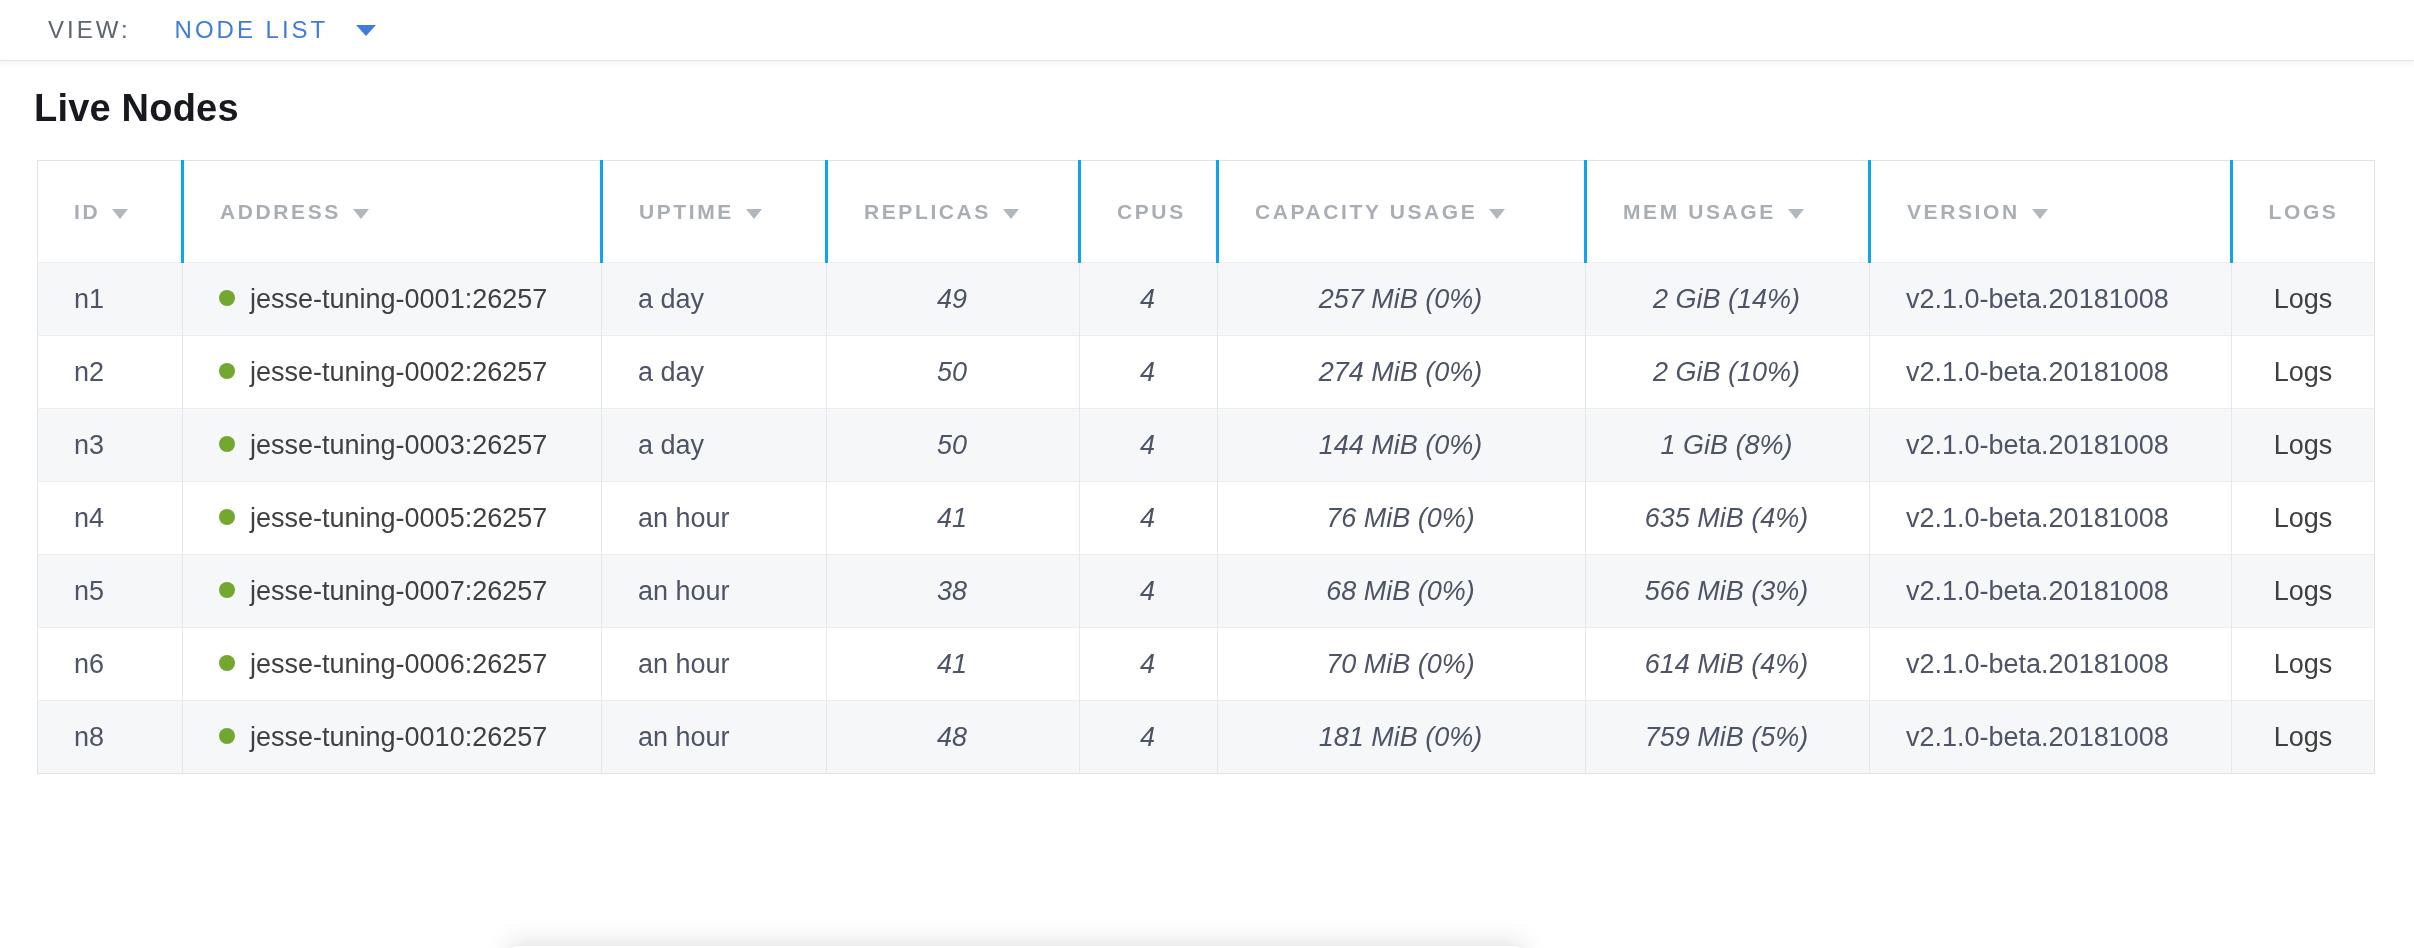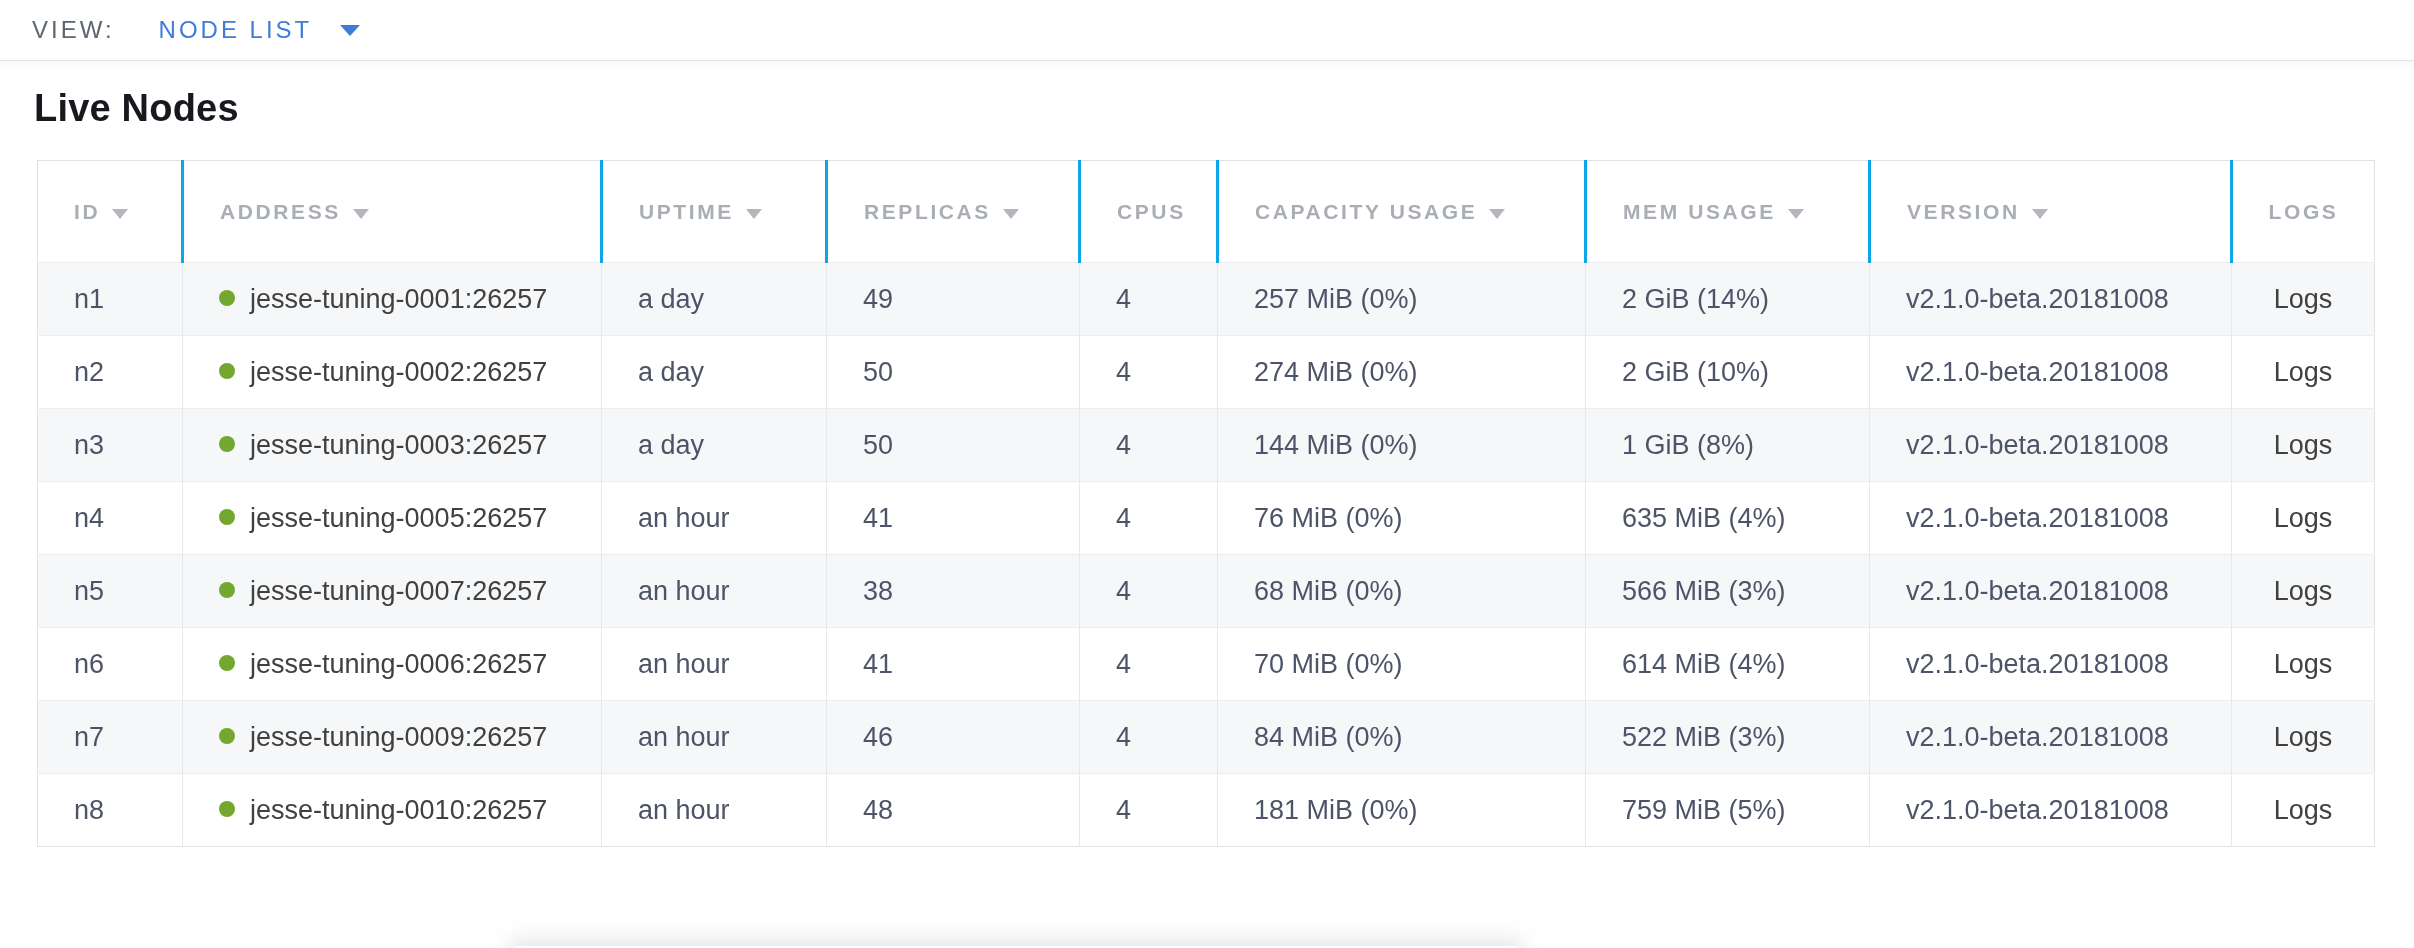--- a/index.html
+++ b/index.html
@@ -6,21 +6,21 @@
   body {
     width:2414px; height:948px; overflow:hidden; position:relative;
     background:#ffffff;
     font-family:"Liberation Sans","DejaVu Sans",sans-serif;
     color:#4d5468;
   }
 
   
   .view-bar {
     height:60px; display:flex; align-items:center;
-    padding-left:32px;
+    padding-left:48px;
     border-bottom:1px solid #e3e4e6;
     box-shadow:0 3px 6px rgba(60,60,70,0.05);
     background:#ffffff;
     position:relative; z-index:2;
   }
   .view-label {
     font-size:24px; letter-spacing:3px; font-weight:500;
     color:#5d6570;
   }
   .view-selector {
@@ -92,21 +92,21 @@
     padding:0 38px 0 36px;
     border-left:1px solid #e7e8ea;
     border-top:1px solid #ebedef;
     white-space:nowrap; overflow:hidden;
     vertical-align:middle;
   }
   tbody td:first-child { border-left:none; }
   tbody tr:nth-child(odd) { background:#f6f7f8; }
   tbody tr:nth-child(even) { background:#ffffff; }
 
-  td.num { text-align:left; }
+  td.num { text-align:center;font-style:italic; }
   td.ctr { text-align:center; padding:0 10px; }
 
   .health-dot {
     width:16px; height:16px; border-radius:50%;
     background:#74a72f;
     display:inline-block; margin-right:15px;
     vertical-align:middle; position:relative; top:-2px;
   }
   a.addr-link, a.logs-link {
     color:#404040; text-decoration:none;
@@ -219,31 +219,20 @@
       <td><span class="health-dot"></span><a class="addr-link" href="#">jesse-tuning-0006:26257</a></td>
       <td>an hour</td>
       <td class="num">41</td>
       <td class="num">4</td>
       <td class="num">70 MiB (0%)</td>
       <td class="num">614 MiB (4%)</td>
       <td>v2.1.0-beta.20181008</td>
       <td class="ctr"><a class="logs-link" href="#">Logs</a></td>
     </tr>
     <tr>
-      <td>n7</td>
-      <td><span class="health-dot"></span><a class="addr-link" href="#">jesse-tuning-0009:26257</a></td>
-      <td>an hour</td>
-      <td class="num">46</td>
-      <td class="num">4</td>
-      <td class="num">84 MiB (0%)</td>
-      <td class="num">522 MiB (3%)</td>
-      <td>v2.1.0-beta.20181008</td>
-      <td class="ctr"><a class="logs-link" href="#">Logs</a></td>
-    </tr>
-    <tr>
       <td>n8</td>
       <td><span class="health-dot"></span><a class="addr-link" href="#">jesse-tuning-0010:26257</a></td>
       <td>an hour</td>
       <td class="num">48</td>
       <td class="num">4</td>
       <td class="num">181 MiB (0%)</td>
       <td class="num">759 MiB (5%)</td>
       <td>v2.1.0-beta.20181008</td>
       <td class="ctr"><a class="logs-link" href="#">Logs</a></td>
     </tr>

